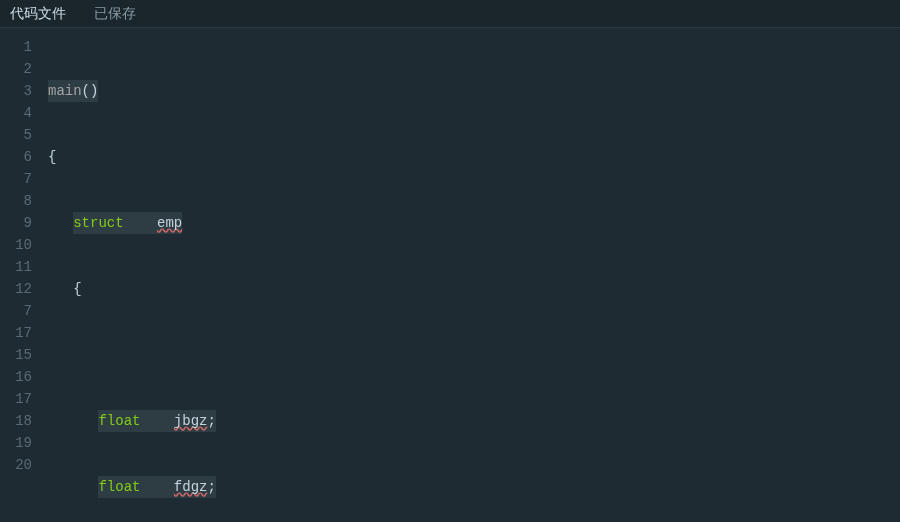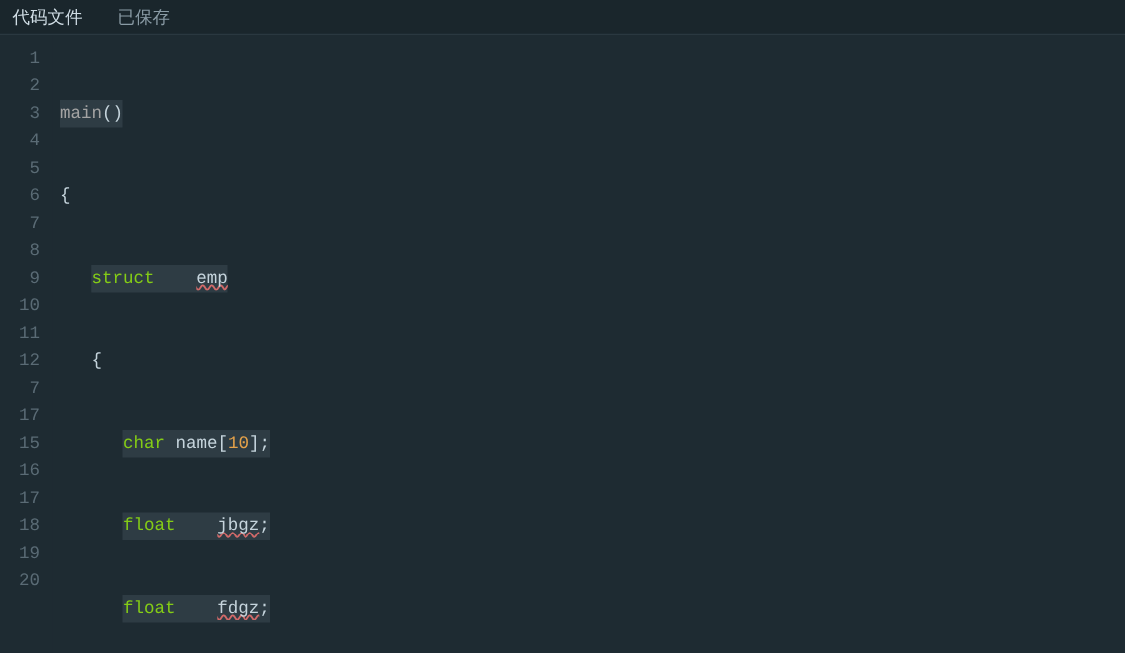--- a/index.html
+++ b/index.html
@@ -95,21 +95,21 @@
     <div class="gutter-line">18</div>
     <div class="gutter-line">19</div>
     <div class="gutter-line">20</div>
   </div>
 
   <div class="code">
     <div class="code-line"><span class="hl"><span class="fn">main</span><span>()</span></span></div>
     <div class="code-line"><span>{</span></div>
     <div class="code-line"><span>   </span><span class="hl"><span class="kw">struct</span><span> </span><span class="squiggle">emp</span></span></div>
     <div class="code-line"><span>   {</span></div>
-    <div class="code-line"><span>      </span><span class="hl"><span class="kw">char</span><span> name[</span><span class="cn">10</span><span>];</span></span></div>
+    <div class="code-line"><span>      </span></div>
     <div class="code-line"><span>      </span><span class="hl"><span class="kw">float</span><span> </span><span class="squiggle">jbgz</span><span>;</span></span></div>
     <div class="code-line"><span>      </span><span class="hl"><span class="kw">float</span><span> </span><span class="squiggle">fdgz</span><span>;</span></span></div>
     
     
     
     
     
     
     
     

